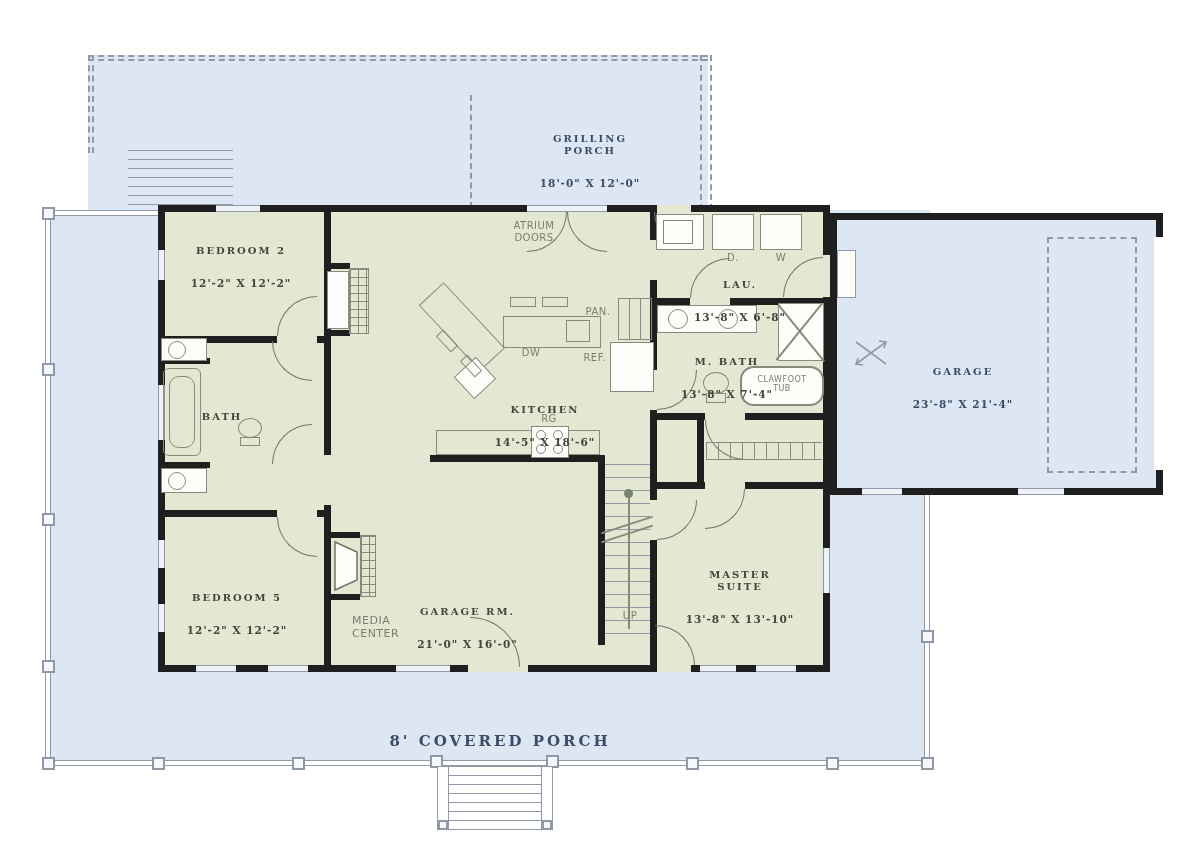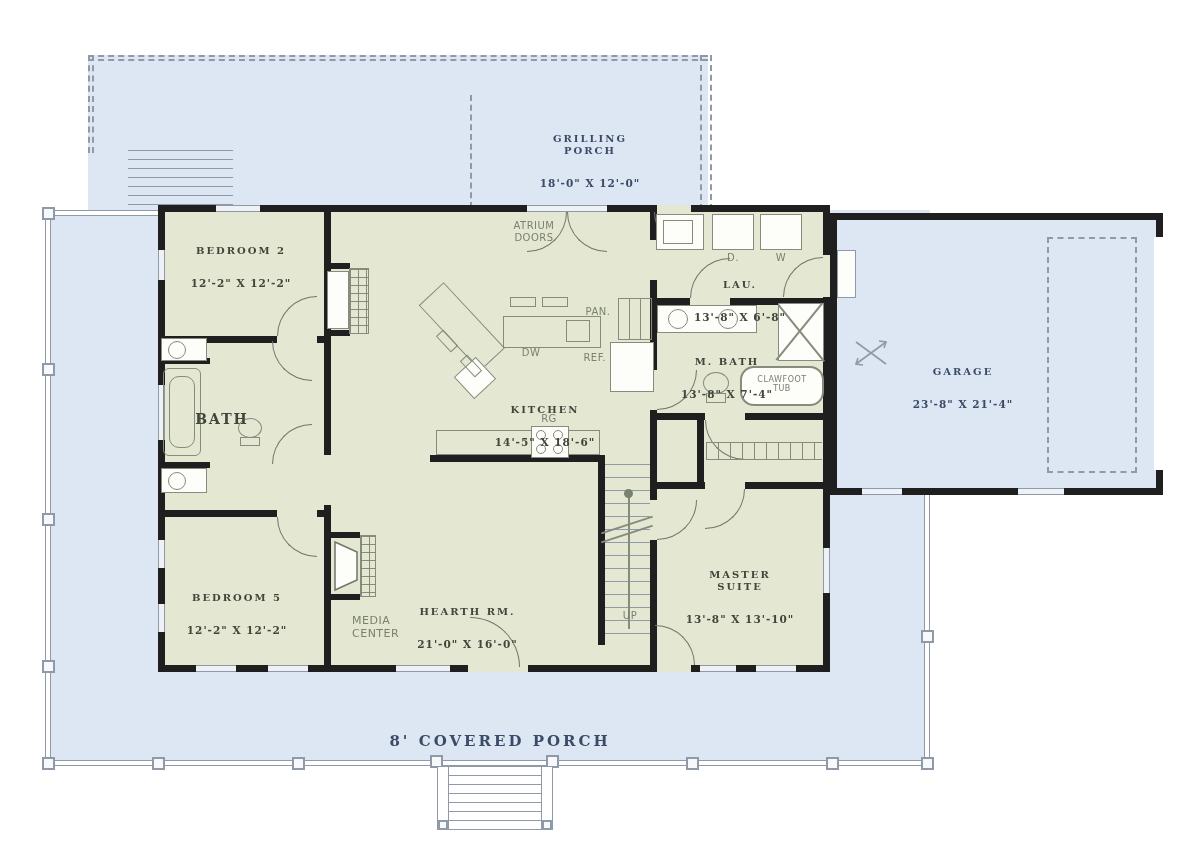--- a/index.html
+++ b/index.html
@@ -253,35 +253,35 @@
     <div class="nm">LAU.</div>
     <div class="dims">13'-8" X 6'-8"</div>
   </div>
 
   <div class="lbl green" style="left:652px;top:337px;width:150px;">
     <div class="nm">M. BATH</div>
     <div class="dims">13'-8" X 7'-4"</div>
   </div>
 
   <div class="lbl green" style="left:180px;top:392px;width:84px;">
-    <div class="nm" style="font-size:14px;">BATH</div>
+    <div class="nm" style="font-size:10px;">BATH</div>
   </div>
 
   <div class="lbl green" style="left:470px;top:385px;width:150px;">
     <div class="nm">KITCHEN</div>
     <div class="dims">14'-5" X 18'-6"</div>
   </div>
 
   <div class="lbl green" style="left:163px;top:573px;width:148px;">
     <div class="nm">BEDROOM 5</div>
     <div class="dims">12'-2" X 12'-2"</div>
   </div>
 
   <div class="lbl green" style="left:390px;top:587px;width:155px;">
-    <div class="nm">HEARTH RM.</div>
+    <div class="nm">GARAGE RM.</div>
     <div class="dims">21'-0" X 16'-0"</div>
   </div>
 
   <div class="lbl green" style="left:665px;top:550px;width:150px;">
     <div class="nm">MASTER
 SUITE</div>
     <div class="dims">13'-8" X 13'-10"</div>
   </div>
 
   <div class="small" style="left:505px;top:220px;width:58px;text-align:center;">ATRIUM

